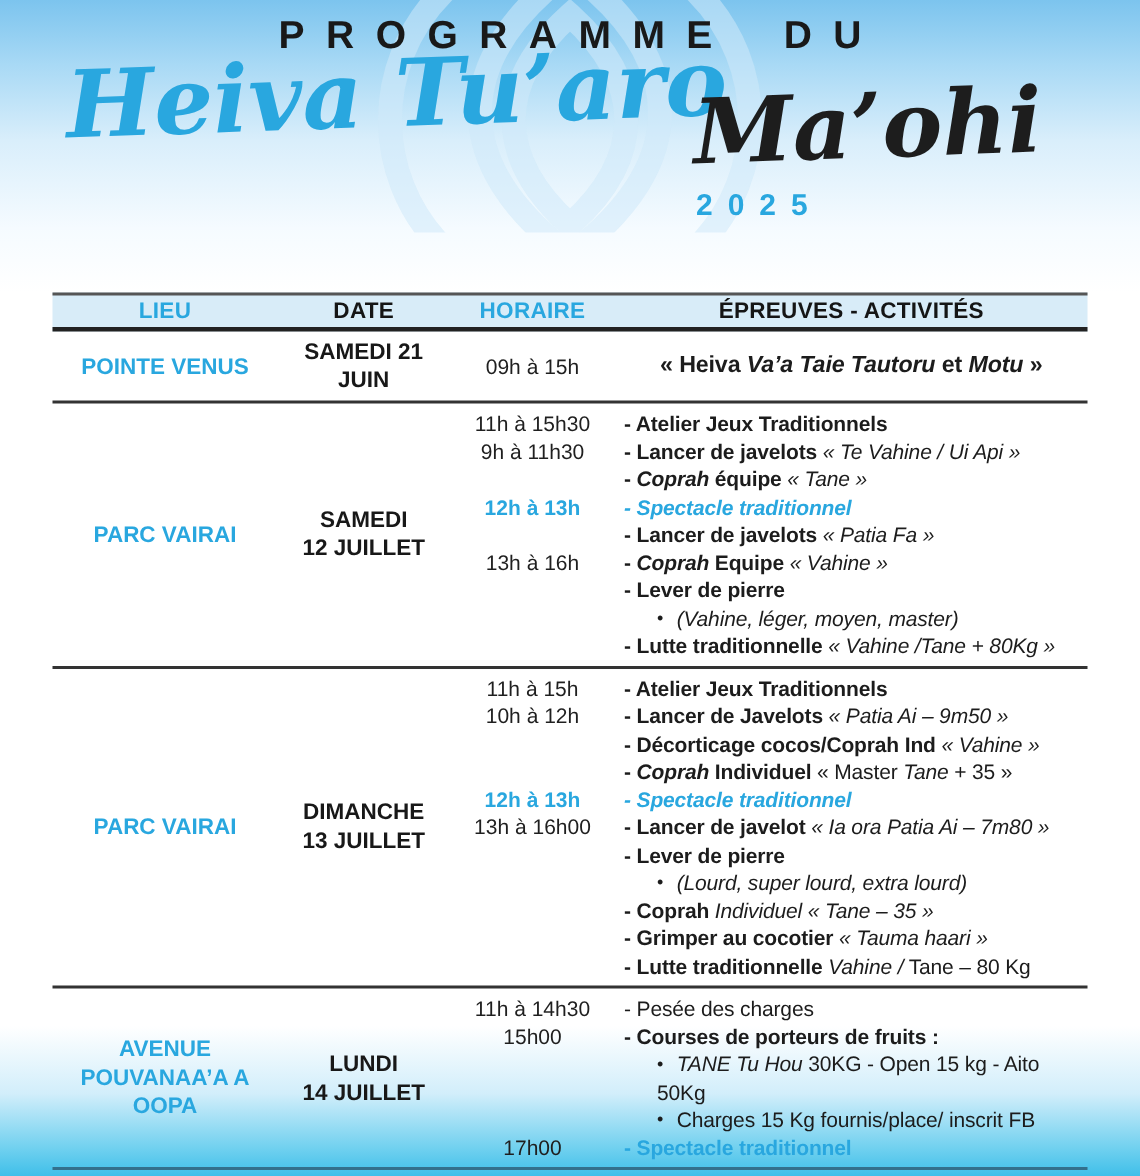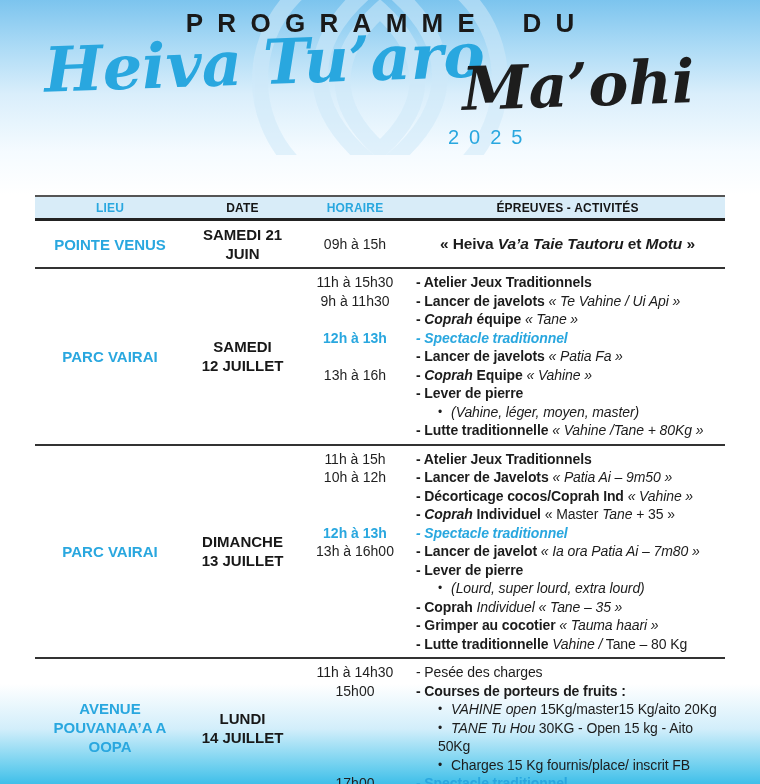--- a/index.html
+++ b/index.html
@@ -29,34 +29,34 @@
     position:absolute;z-index:2;left:44px;top:26px;
     font-family:"DejaVu Serif",serif;font-style:italic;font-weight:bold;
     font-size:62px;color:var(--accent);transform:rotate(-2deg);white-space:nowrap;
   }
   .title-black{
     position:absolute;z-index:2;left:462px;top:50px;
     font-family:"DejaVu Serif",serif;font-style:italic;font-weight:bold;
     font-size:60px;color:#1d1d1d;transform:rotate(-2deg);white-space:nowrap;
   }
   .year{
-    position:absolute;z-index:2;left:448px;top:126px;
-    font-size:20px;font-weight:normal;letter-spacing:10px;color:var(--accent);
+    position:absolute;z-index:2;left:464px;top:126px;
+    font-size:20px;font-weight:bold;letter-spacing:10px;color:var(--accent);
   }
   
   .bottom-band{
     position:absolute;left:0;right:0;bottom:0;height:100px;z-index:0;
     background:linear-gradient(180deg,rgba(173,224,247,0) 0%,rgba(173,224,247,0.55) 45%,#6fd0ef 82%,var(--bottom) 100%);
   }
   
   .table{position:relative;z-index:1;margin:0 35px;}
   .thead{
     display:flex;align-items:center;height:26px;background:var(--band);
     border-top:2px solid #555;border-bottom:3px solid #222;
-    font-weight:bold;font-size:12px;letter-spacing:0.2px;
+    font-weight:bold;font-size:15px;letter-spacing:0.2px;
   }
   .th{text-align:center;}
   .th.c1{width:150px;color:var(--accent);}
   .th.c2{width:115px;color:#151515;}
   .th.c3{width:110px;color:var(--accent);}
   .th.c4{flex:1;color:#151515;}
   .row{display:flex;padding:4px 0;border-bottom:2px solid #333;}
   .row:last-child{border-bottom:2px solid #33708c;}
   .cell-lieu,.cell-date{
     display:flex;flex-direction:column;justify-content:center;align-items:center;
@@ -233,21 +233,20 @@
             <div class="line">
               <div class="time">11h à 14h30</div>
               <div class="activity"><span>- Pesée des charges</span></div>
             </div>
             <div class="line">
               <div class="time">15h00</div>
               <div class="activity"><span class="bold">- Courses de porteurs de fruits :</span></div>
             </div>
             <div class="line">
               <div class="time"></div>
-              <div class="activity bullet"><span class="bullet-dot">•</span><span class="ital">VAHINE open</span><span> 15Kg/master15 Kg/aito 20Kg</span></div>
             </div>
             <div class="line">
               <div class="time"></div>
               <div class="activity bullet"><span class="bullet-dot">•</span><span class="ital">TANE Tu Hou</span><span> 30KG - Open 15 kg - Aito 50Kg</span></div>
             </div>
             <div class="line">
               <div class="time"></div>
               <div class="activity bullet"><span class="bullet-dot">•</span><span>Charges 15 Kg fournis/place/ inscrit FB</span></div>
             </div>
             <div class="line">

